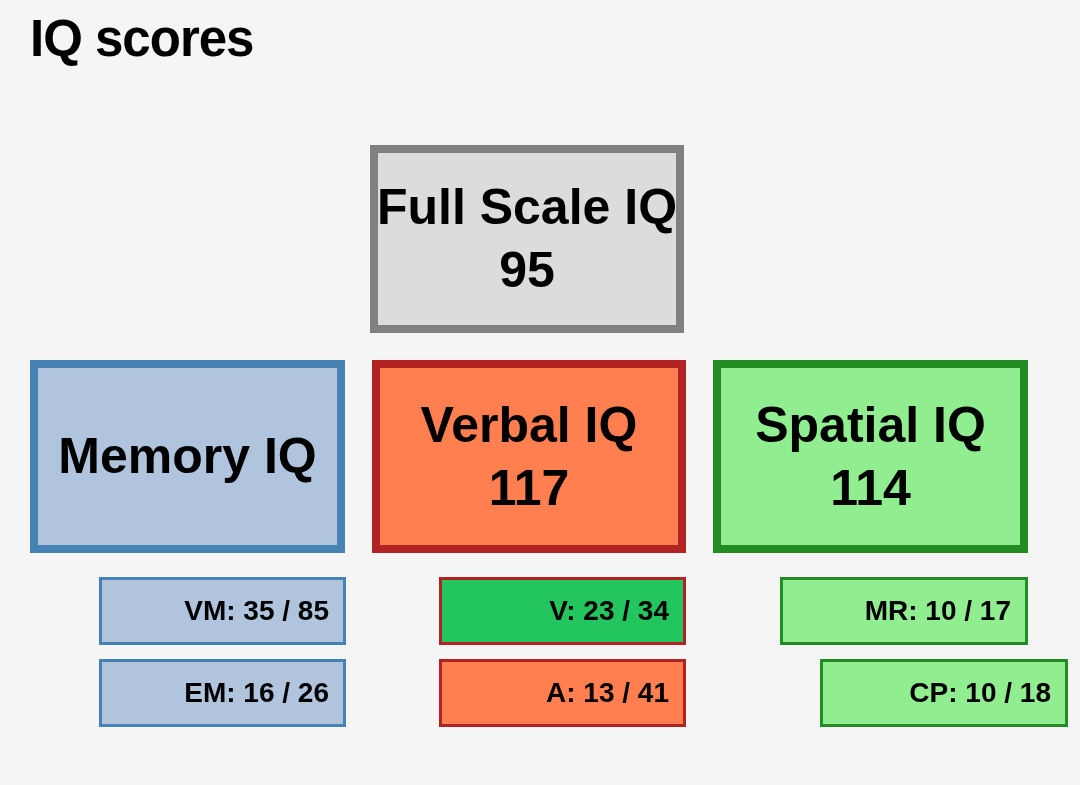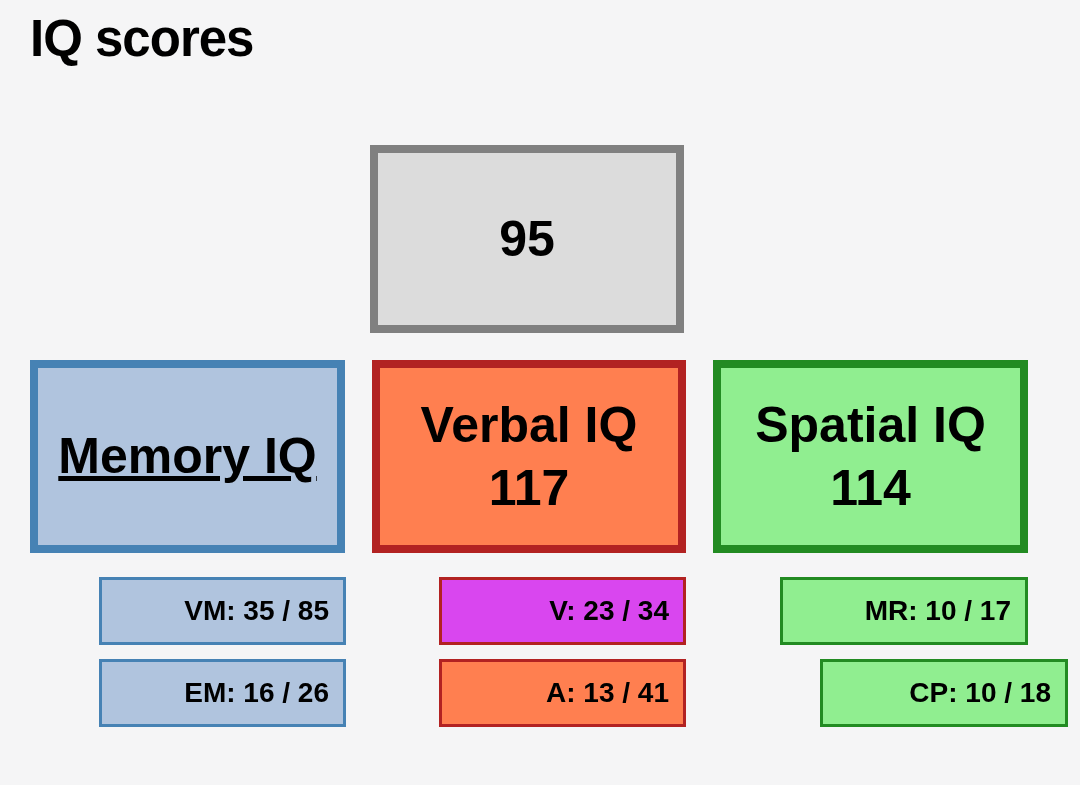--- a/index.html
+++ b/index.html
@@ -32,21 +32,21 @@
     align-items: center;
     justify-content: center;
     text-align: center;
   }
   .node-label, .node-score {
     font-size: 50px;
     line-height: 63px;
     white-space: nowrap;
   }
   .n-full    { left: 370px; top: 145px; width: 314px; height: 188px; }
-  .n-memory  { left:  30px; top: 360px; width: 315px; height: 193px; text-decoration: underline; }
+  .n-memory  { left:  30px; top: 360px; width: 315px; height: 193px; }
   .n-verbal  { left: 372px; top: 360px; width: 314px; height: 193px; }
   .n-spatial { left: 713px; top: 360px; width: 315px; height: 193px; }
   .subtest {
     position: absolute;
     box-sizing: border-box;
     border-style: solid;
     border-width: 3px;
     height: 68px;
     display: flex;
     align-items: center;
@@ -63,20 +63,21 @@
   .s-s2 { left: 780px; top: 659px; width: 248px; }
 </style>
 </head>
 <body>
 
 <div class="stage" style="background-color: rgb(245, 245, 246); color: rgb(0, 0, 0);">
 
   <h1 class="title">IQ scores</h1>
 
   <div class="node n-full" style="background-color: rgb(220, 220, 220); border-color: rgb(128, 128, 128);">
+    <div class="node-label">Full Scale IQ</div>
     <div class="node-score">95</div>
   </div>
 
   <div class="node n-memory" style="background-color: rgb(176, 196, 222); border-color: rgb(70, 130, 180);">
     <div class="node-label">Memory IQ</div>
   </div>
 
   <div class="node n-verbal" style="background-color: rgb(255, 127, 80); border-color: rgb(178, 34, 34);">
     <div class="node-label">Verbal IQ</div>
     <div class="node-score">117</div>
@@ -87,21 +88,21 @@
     <div class="node-score">114</div>
   </div>
 
   <div class="subtest s-m1" style="background-color: rgb(176, 196, 222); border-color: rgb(70, 130, 180);">
     <span>VM: 35 / 85</span>
   </div>
   <div class="subtest s-m2" style="background-color: rgb(176, 196, 222); border-color: rgb(70, 130, 180);">
     <span>EM: 16 / 26</span>
   </div>
 
-  <div class="subtest s-v1" style="background-color: #d946ef; border-color: rgb(178, 34, 34); padding-left: 36px;">
+  <div class="subtest s-v1" style="background-color: #22c55e; border-color: rgb(178, 34, 34); padding-left: 36px;">
     <span>V: 23 / 34</span>
   </div>
   <div class="subtest s-v2" style="background-color: rgb(255, 127, 80); border-color: rgb(178, 34, 34);">
     <span>A: 13 / 41</span>
   </div>
 
   <div class="subtest s-s1" style="background-color: rgb(144, 238, 144); border-color: rgb(34, 139, 34);">
     <span>MR: 10 / 17</span>
   </div>
   <div class="subtest s-s2" style="background-color: rgb(144, 238, 144); border-color: rgb(34, 139, 34); margin-left: 40px;">

